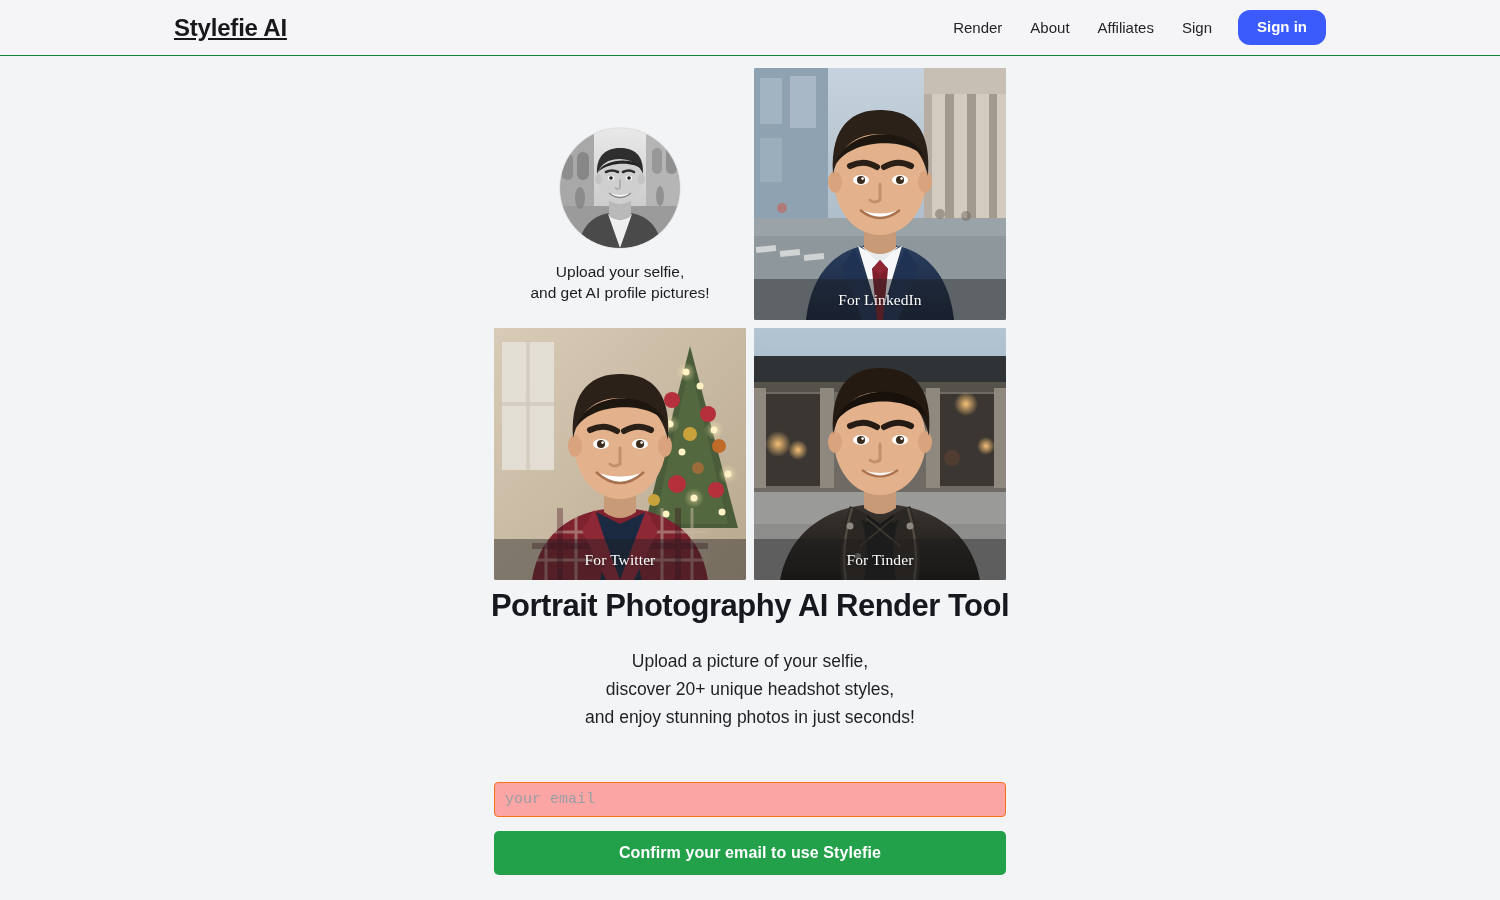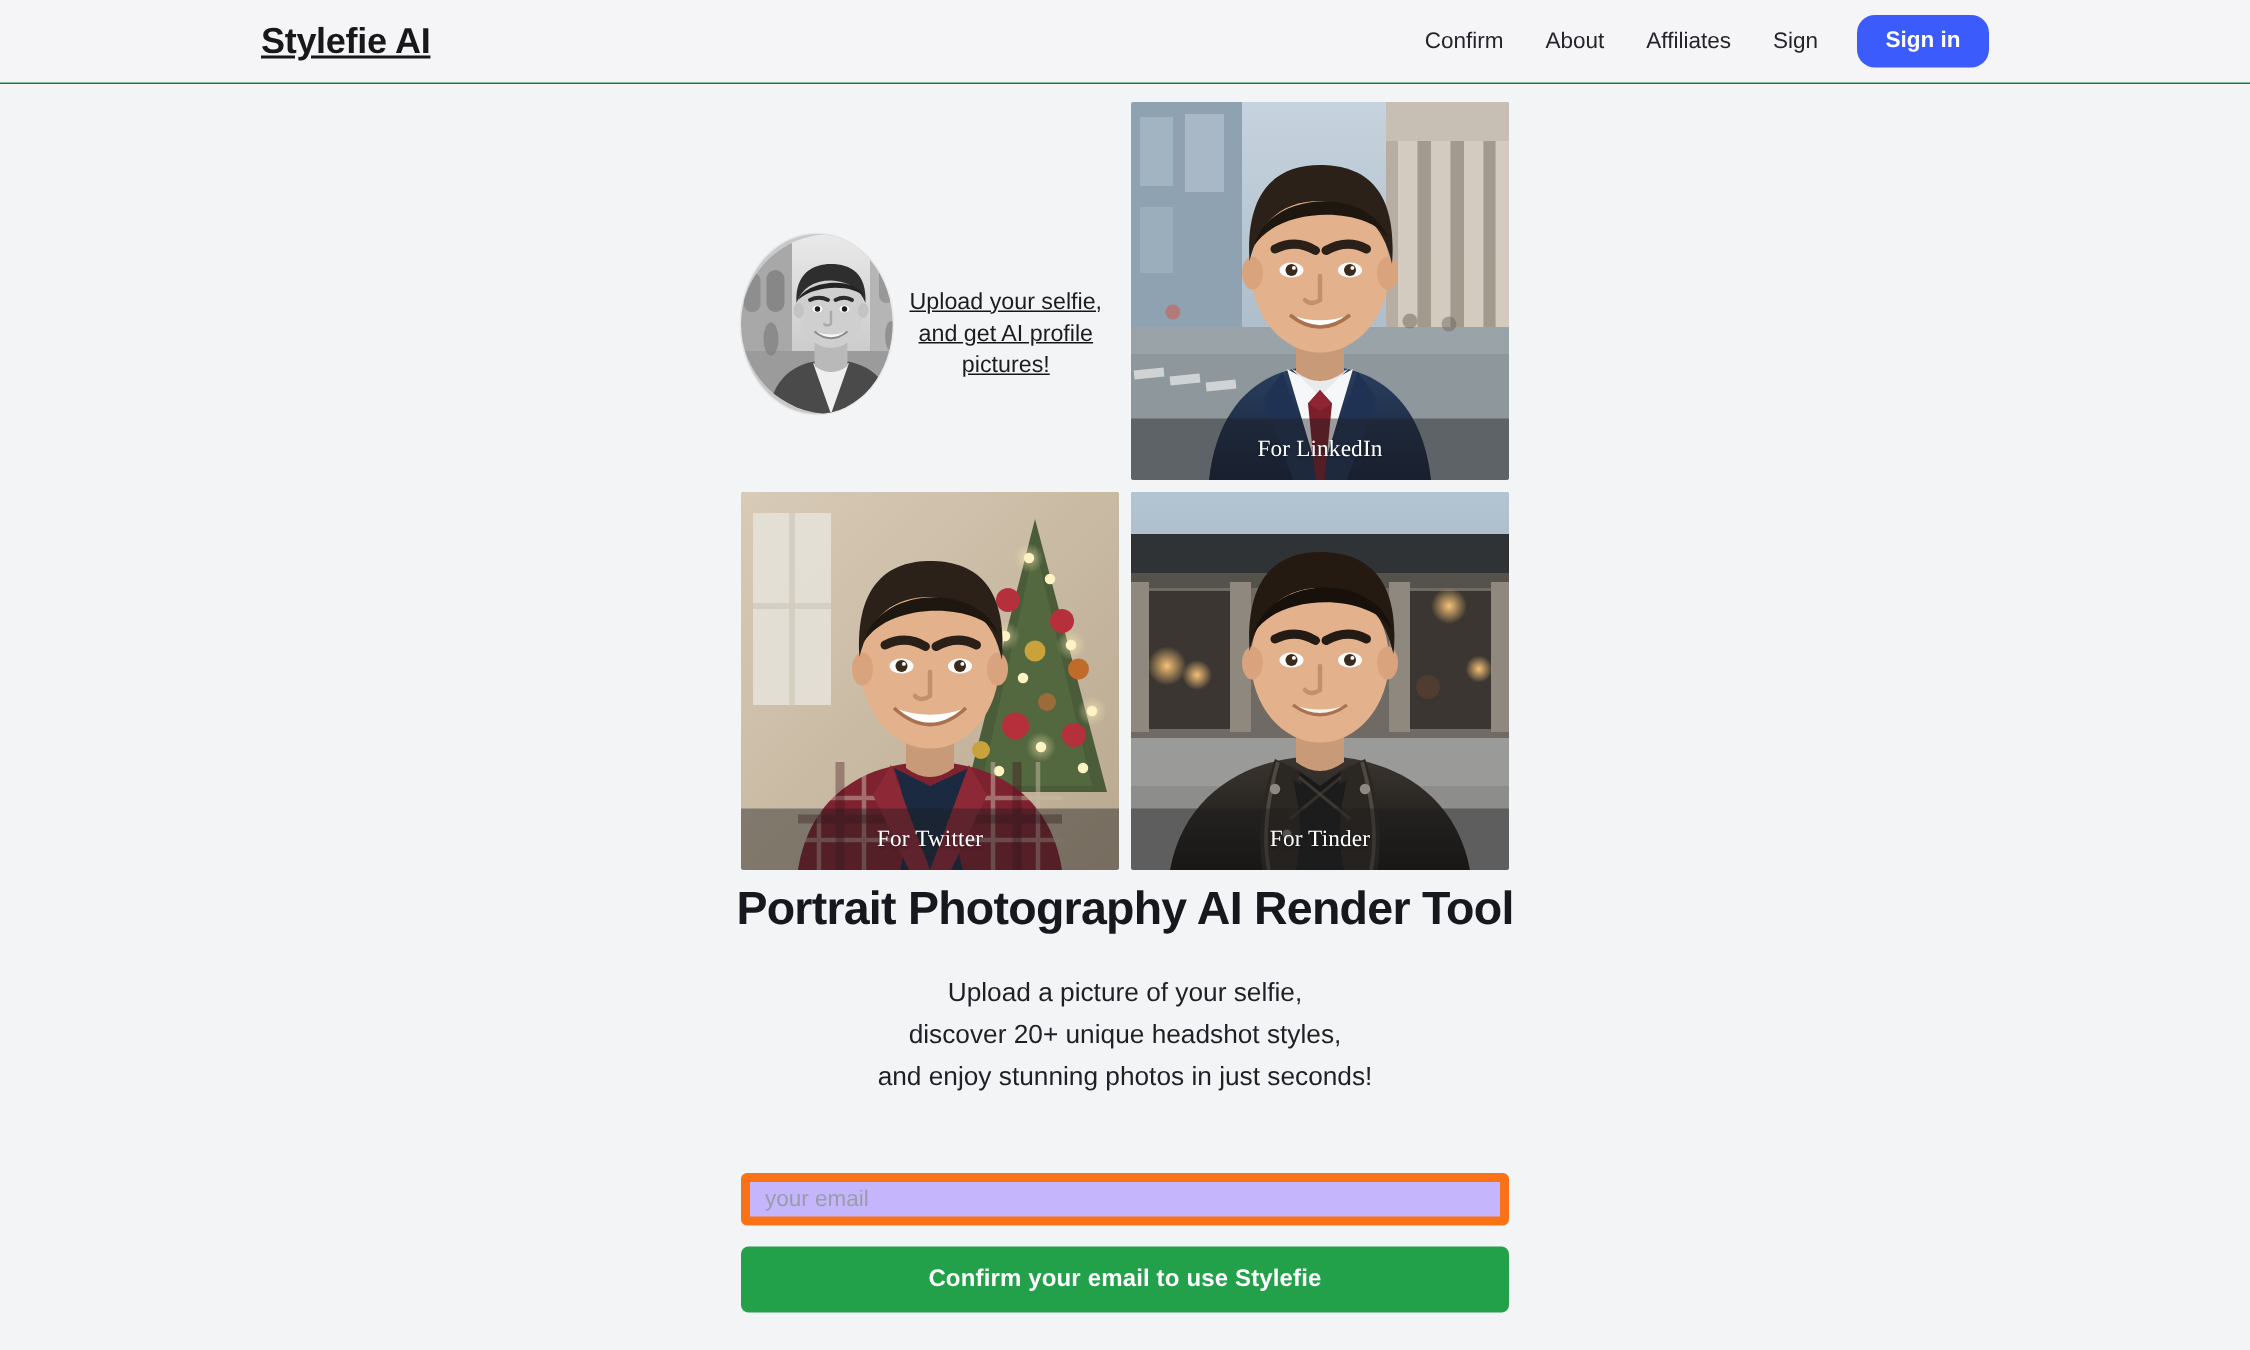--- a/index.html
+++ b/index.html
@@ -79,24 +79,24 @@
     margin-top: 12px;
     display: grid;
     grid-template-columns: 252px 252px;
     grid-template-rows: 252px 252px;
     gap: 8px;
   }
 
   
   .upload-cell {
     display: flex;
+    flex-direction: column;
     align-items: center;
-    justify-content: flex-end;
+    justify-content: center;
     padding-top: 43px;
-    text-decoration: underline;
   }
 
   .avatar-wrap {
     width: 120px;
     height: 120px;
     border-radius: 50%;
     overflow: hidden;
     position: relative;
     background: #c9c9c9;
     box-shadow: 0 0 0 1px rgba(0,0,0,0.05);
@@ -165,26 +165,26 @@
     margin-top: 51px;
     width: 512px;
     display: flex;
     flex-direction: column;
     gap: 14px;
   }
 
   .email-input {
     width: 512px;
     height: 35px;
-    border: 6px solid #f97316;
+    border: 1px solid #f97316;
     border-radius: 4px;
-    background: #c4b5fd;
+    background: #fca5a5;
     padding: 0 10px;
     font-size: 15px;
-    font-family: Liberation Sans, sans-serif;
+    font-family: Liberation Mono, monospace;
     color: #1f2025;
     outline: none;
   }
   .email-input::placeholder { color: #9b9da6; }
 
   .confirm-btn {
     width: 512px;
     height: 44px;
     background: #22a04a;
     color: #ffffff;
@@ -197,21 +197,21 @@
     letter-spacing: 0.1px;
   }
 </style>
 </head>
 <body>
 
 <header class="site-header">
   <a class="brand" href="#">Stylefie AI</a>
 
   <nav class="nav">
-    <a class="nav-link" href="#">Confirm</a>
+    <a class="nav-link" href="#">Render</a>
     <a class="nav-link" href="#">About</a>
     <a class="nav-link" href="#">Affiliates</a>
     <a class="nav-link" href="#">Sign</a>
     <button class="signin-btn">Sign in</button>
   </nav>
 </header>
 
 <main class="page">
 
   <section class="hero-grid">

